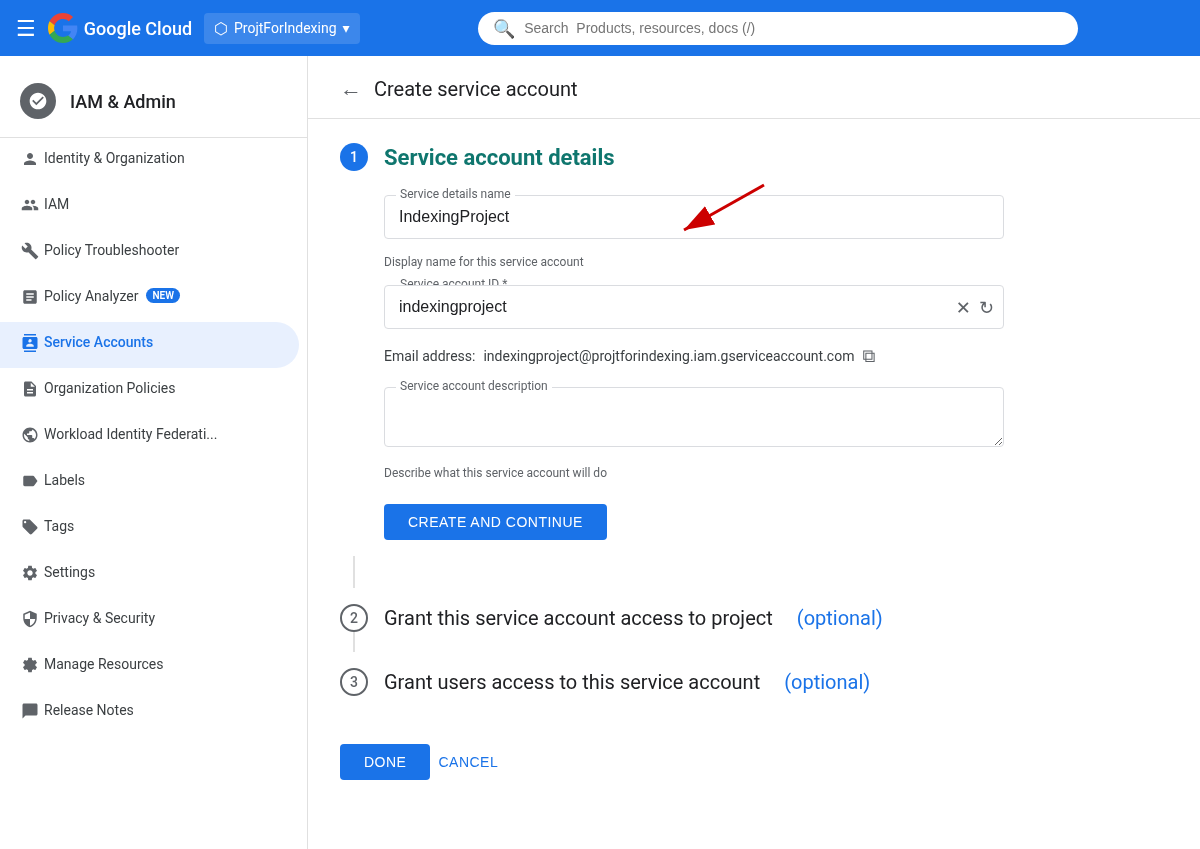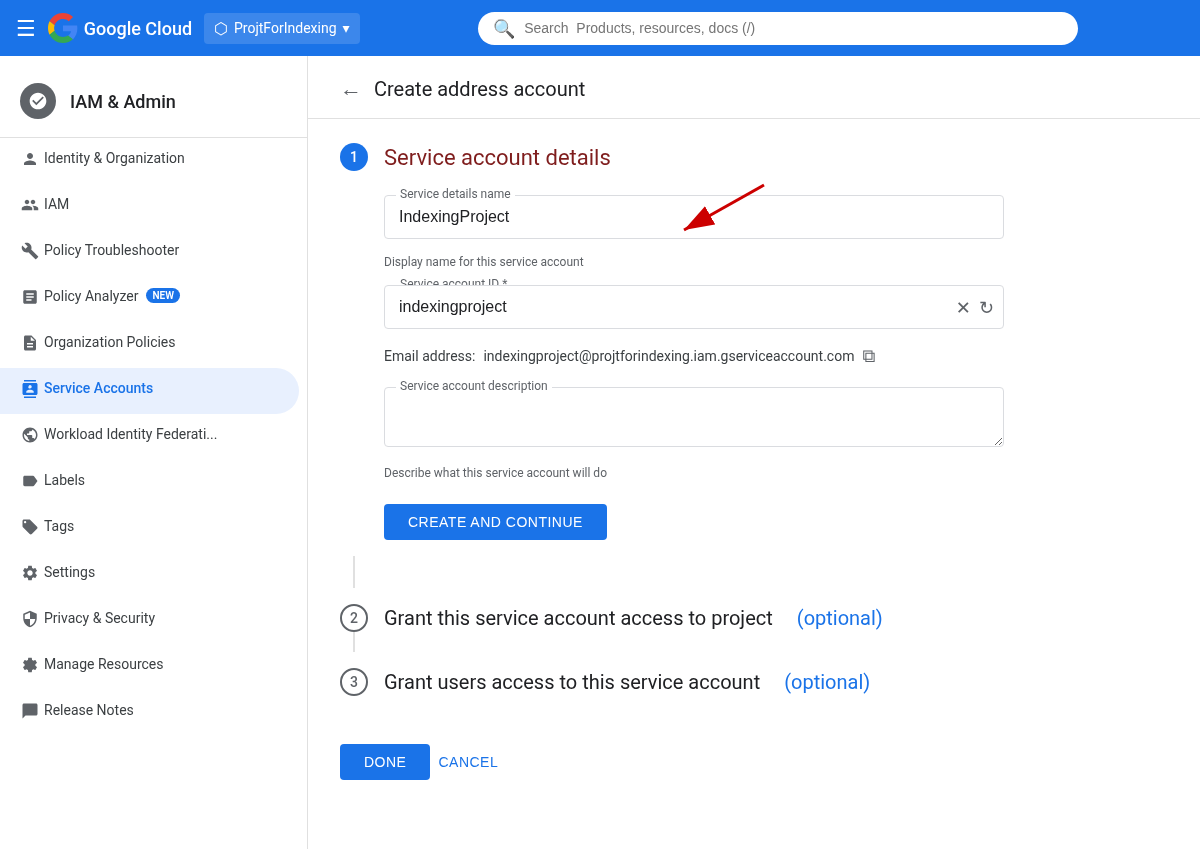--- a/index.html
+++ b/index.html
@@ -139,21 +139,21 @@
     .step-number {
       width: 28px; height: 28px;
       border-radius: 50%;
       background: #1a73e8;
       color: #fff;
       display: flex; align-items: center; justify-content: center;
       font-size: 14px;
       font-weight: 500;
       flex-shrink: 0;
     }
-    .step-title { font-size: 22px; font-weight: 400; color: #7f1d1d; }
+    .step-title { font-size: 22px; font-weight: 700; color: #0f766e; }
 
     .step-content { margin-left: 44px; }
 
     .form-field { margin-bottom: 16px; position: relative; }
     .form-field label {
       position: absolute;
       top: -8px;
       left: 12px;
       background: #fff;
       padding: 0 4px;
@@ -315,34 +315,34 @@
             </svg></span>
           <span class="sidebar-item-label">Policy Troubleshooter</span>
         </div>
         <div class="sidebar-item">
           <span class="item-icon" style="color: rgb(95, 99, 104);"><svg width="18" height="18" viewBox="0 0 24 24" fill="currentColor">
               <path d="M19 3H5c-1.1 0-2 .9-2 2v14c0 1.1.9 2 2 2h14c1.1 0 2-.9 2-2V5c0-1.1-.9-2-2-2zm-5 14H7v-2h7v2zm3-4H7v-2h10v2zm0-4H7V7h10v2z"></path>
             </svg></span>
           <span class="sidebar-item-label">Policy Analyzer</span>
           <span class="new-badge">NEW</span>
         </div>
-        <div class="sidebar-item">
-          <span class="item-icon" style="color: rgb(95, 99, 104);"><svg width="18" height="18" viewBox="0 0 24 24" fill="currentColor">
-              <path d="M14 2H6c-1.1 0-1.99.9-1.99 2L4 20c0 1.1.89 2 1.99 2H18c1.1 0 2-.9 2-2V8l-6-6zm2 16H8v-2h8v2zm0-4H8v-2h8v2zm-3-5V3.5L18.5 9H13z"></path>
-            </svg></span>
-          <span class="sidebar-item-label">Organization Policies</span>
-        </div>
         <div class="sidebar-item active">
           <span class="item-icon" style="color: rgb(26, 115, 232);"><svg width="18" height="18" viewBox="0 0 24 24" fill="currentColor">
               <path d="M20 0H4v2h16V0zM4 24h16v-2H4v2zM20 4H4c-1.1 0-2 .9-2 2v12c0 1.1.9 2 2 2h16c1.1 0 2-.9 2-2V6c0-1.1-.9-2-2-2zm-8 2.75c1.24 0 2.25 1.01 2.25 2.25s-1.01 2.25-2.25 2.25S9.75 11.24 9.75 10 10.76 6.75 12 6.75zM17 17H7v-1.5c0-1.67 3.33-2.5 5-2.5s5 .83 5 2.5V17z"></path>
             </svg></span>
           <span class="sidebar-item-label">Service Accounts</span>
         </div>
         <div class="sidebar-item">
           <span class="item-icon" style="color: rgb(95, 99, 104);"><svg width="18" height="18" viewBox="0 0 24 24" fill="currentColor">
+              <path d="M14 2H6c-1.1 0-1.99.9-1.99 2L4 20c0 1.1.89 2 1.99 2H18c1.1 0 2-.9 2-2V8l-6-6zm2 16H8v-2h8v2zm0-4H8v-2h8v2zm-3-5V3.5L18.5 9H13z"></path>
+            </svg></span>
+          <span class="sidebar-item-label">Organization Policies</span>
+        </div>
+        <div class="sidebar-item">
+          <span class="item-icon" style="color: rgb(95, 99, 104);"><svg width="18" height="18" viewBox="0 0 24 24" fill="currentColor">
               <path d="M12 2C6.48 2 2 6.48 2 12s4.48 10 10 10 10-4.48 10-10S17.52 2 12 2zm-1 17.93c-3.95-.49-7-3.85-7-7.93 0-.62.08-1.21.21-1.79L9 15v1c0 1.1.9 2 2 2v1.93zm6.9-2.54c-.26-.81-1-1.39-1.9-1.39h-1v-3c0-.55-.45-1-1-1H8v-2h2c.55 0 1-.45 1-1V7h2c1.1 0 2-.9 2-2v-.41c2.93 1.19 5 4.06 5 7.41 0 2.08-.8 3.97-2.1 5.39z"></path>
             </svg></span>
           <span class="sidebar-item-label">Workload Identity Federati...</span>
         </div>
         <div class="sidebar-item">
           <span class="item-icon" style="color: rgb(95, 99, 104);"><svg width="18" height="18" viewBox="0 0 24 24" fill="currentColor">
               <path d="M17.63 5.84C17.27 5.33 16.67 5 16 5L5 5.01C3.9 5.01 3 5.9 3 7v10c0 1.1.9 1.99 2 1.99L16 19c.67 0 1.27-.33 1.63-.84L22 12l-4.37-6.16z"></path>
             </svg></span>
           <span class="sidebar-item-label">Labels</span>
         </div>
@@ -375,21 +375,21 @@
               <path d="M20 2H4c-1.1 0-2 .9-2 2v18l4-4h14c1.1 0 2-.9 2-2V4c0-1.1-.9-2-2-2z"></path>
             </svg></span>
           <span class="sidebar-item-label">Release Notes</span>
         </div>
       </div>
   </aside>
 
   <main class="main-content">
     <div class="content-header">
       <span class="back-arrow">←</span>
-      <h1 class="content-header-title">Create address account</h1>
+      <h1 class="content-header-title">Create service account</h1>
     </div>
 
     <div class="content-body">
 
       <div class="step-section">
         <div class="step-header">
           <div class="step-number">1</div>
           <span class="step-title">Service account details</span>
         </div>
 

